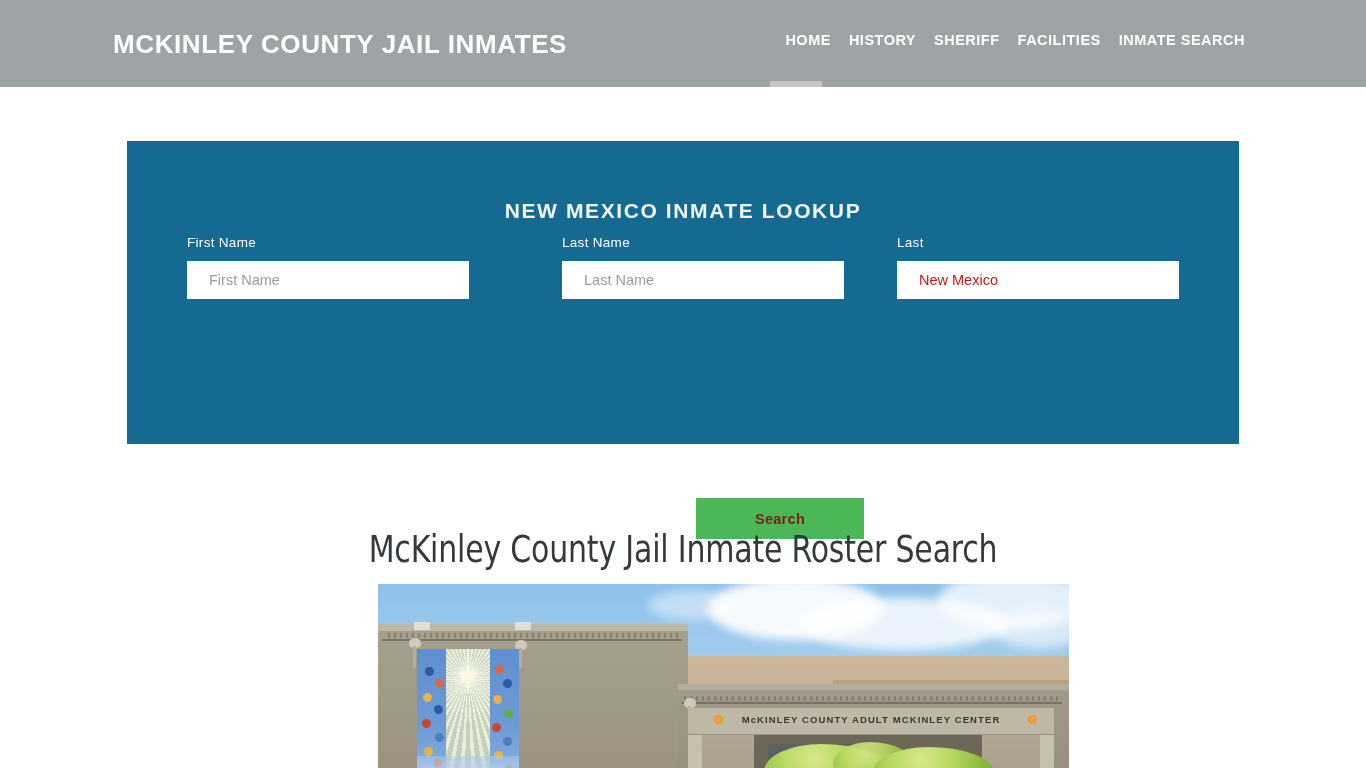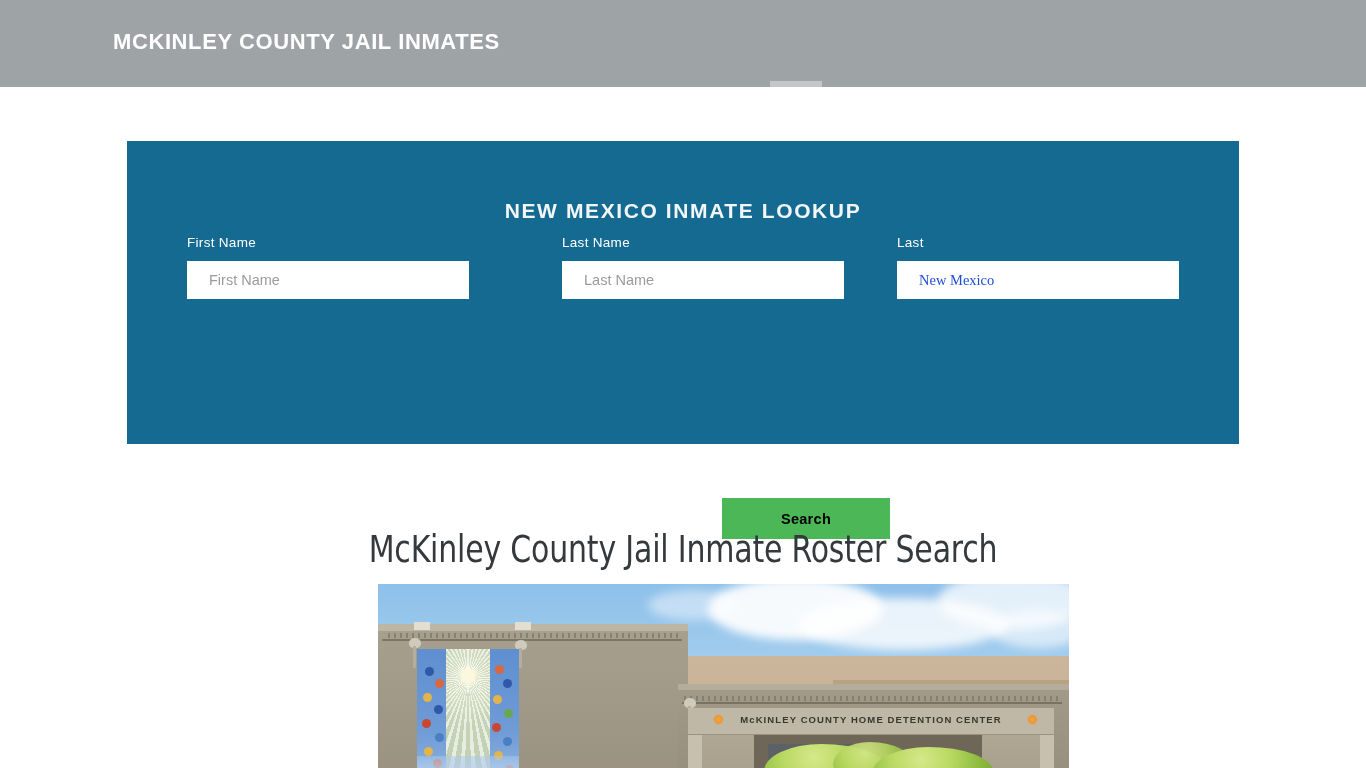--- a/index.html
+++ b/index.html
@@ -21,21 +21,21 @@
     height: 87px;
     background: #9ea3a6;
     display: flex;
     align-items: center;
   }
   .brand {
     position: absolute;
     left: 113px;
     top: 29px;
     color: #ffffff;
-    font-size: 22px;
+    font-size: 26px;
     font-weight: bold;
     letter-spacing: 0.6px;
     font-family: "Liberation Sans", sans-serif;
     text-transform: uppercase;
     white-space: nowrap;
   }
   .main-nav {
     position: absolute;
     right: 112px;
     top: 32px;
@@ -117,31 +117,31 @@
     padding: 0 0 0 22px;
     font-size: 14.5px;
     font-family: "Liberation Sans", sans-serif;
     color: #34596d;
     outline: none;
   }
   .field-input::placeholder {
     color: #9b9b9b;
     opacity: 1;
   }
-  .field-input.filled { color: #1d4ed8; font-family: Liberation Serif, serif; }
+  .field-input.filled { color: #b91c1c; }
 
   .search-button {
     position: absolute;
-    left: 595px;
+    left: 569px;
     top: 357px;
     width: 168px;
     height: 41px;
     background: #4cb757;
     border: 0;
-    color: #000000;
+    color: #7f1d1d;
     font-size: 14.5px;
     font-weight: bold;
     font-family: "Liberation Sans", sans-serif;
     letter-spacing: 0.3px;
     cursor: pointer;
   }
 
   
   .page-heading {
     position: absolute;
@@ -360,20 +360,27 @@
   .shrub.s1 { left: 386px; top: 160px; width: 125px; height: 45px; }
   .shrub.s2 { left: 495px; top: 163px; width: 120px; height: 42px; }
   .shrub.s3 { left: 455px; top: 158px; width: 80px;  height: 38px; opacity:.9;}
 </style>
 </head>
 <body>
 
 <header class="site-header">
   <a class="brand">MCKINLEY COUNTY JAIL INMATES</a>
 
+  <nav class="main-nav">
+    <a class="nav-item">HOME</a>
+    <a class="nav-item">HISTORY</a>
+    <a class="nav-item">SHERIFF</a>
+    <a class="nav-item">FACILITIES</a>
+    <a class="nav-item">INMATE SEARCH</a>
+  </nav>
 
   <div class="nav-indicator"></div>
 </header>
 
 <section class="lookup-panel">
 
   <h2 class="panel-title">NEW MEXICO INMATE LOOKUP</h2>
 
   <div class="fields-row">
 
@@ -453,20 +460,20 @@
       <div class="fig" style="left:88px; top:116px;background:#d9673f;"></div>
       <div class="mural-bottom"></div>
     </div>
 
     <div class="entrance"></div>
     <div class="pillar p-left"></div>
     <div class="pillar p-right"></div>
     <div class="sign-band"></div>
     <div class="sign-emblem left"></div>
     <div class="sign-emblem right"></div>
-    <div class="sign-text">McKINLEY COUNTY HOME DETENTION CENTER</div>
+    <div class="sign-text">McKINLEY COUNTY ADULT MCKINLEY CENTER</div>
     <div class="doorway"></div>
     <div class="door-glass"></div>
     <div class="shrub s1"></div>
     <div class="shrub s3"></div>
     <div class="shrub s2"></div>
   </div>
 </figure>
 
 </body></html>

